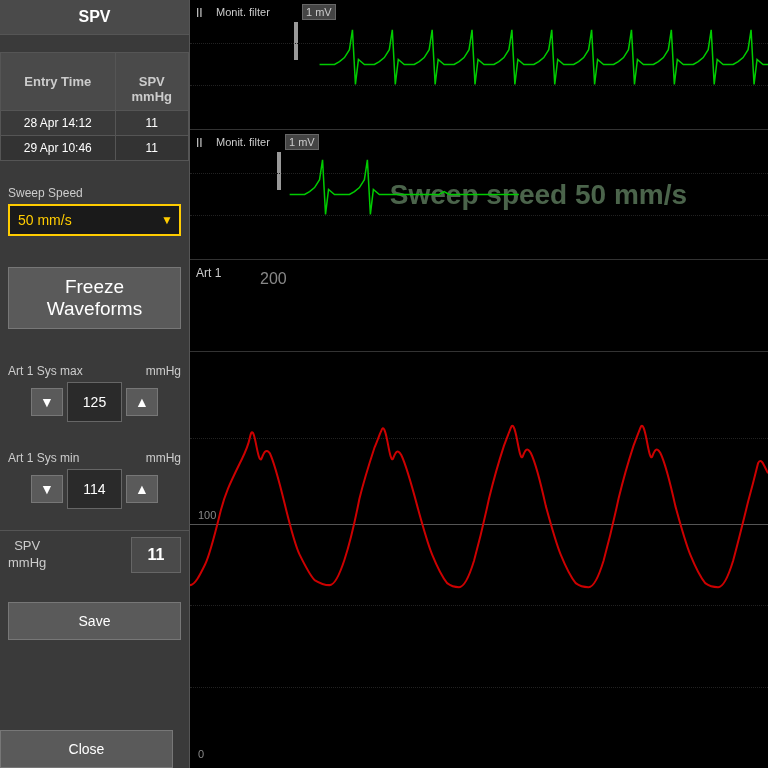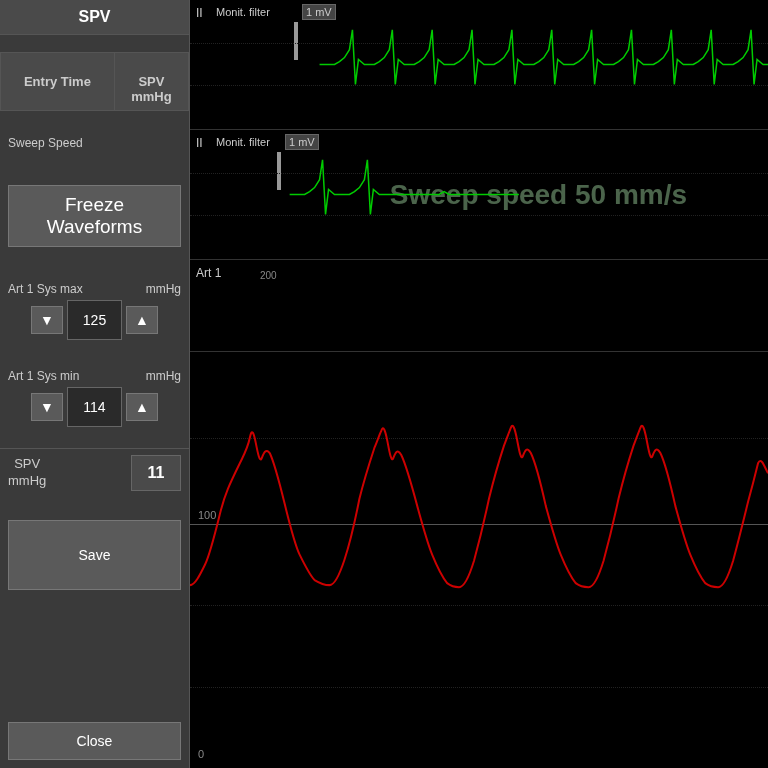--- a/index.html
+++ b/index.html
@@ -149,30 +149,30 @@
       font-size: 16px;
       font-weight: bold;
     }
 
     .save-btn {
       width: calc(100% - 16px);
       margin: 6px 8px;
       background: #5a5a5a;
       color: #fff;
       border: 1px solid #777;
-      padding: 26px;
+      padding: 10px;
       font-size: 14px;
       cursor: pointer;
     }
 
     .spacer { flex: 1; }
 
     .close-btn {
       width: calc(100% - 16px);
-      margin: 8px;
+      margin: 0;
       background: #5a5a5a;
       color: #fff;
       border: 1px solid #777;
       padding: 10px;
       font-size: 14px;
       cursor: pointer;
     }
 
     
     .right-panel {
@@ -220,21 +220,21 @@
       top: 6px;
       left: 6px;
       color: #ccc;
       font-size: 12px;
     }
     .art-scale-200 {
       position: absolute;
       top: 10px;
       left: 70px;
       color: #888;
-      font-size: 10px;
+      font-size: 16px;
     }
 
     .sweep-speed-overlay {
       position: absolute;
       top: 50%;
       left: 50%;
       transform: translate(-30%, -50%);
       color: rgba(150,200,150,0.5);
       font-size: 28px;
       font-weight: bold;
@@ -278,25 +278,40 @@
       <tr>
         <th>
           <span>Entry Time</span>
         </th>
         <th style="white-space:pre-line;">
           SPV<br>mmHg
         </th>
       </tr>
     </thead>
     <tbody id="entry-rows">
+        <tr>
+          <td>28 Apr 14:12</td>
+          <td>11</td>
+        </tr>
+        <tr>
+          <td>29 Apr 10:46</td>
+          <td>11</td>
+        </tr>
       </tbody>
   </table>
 
   <div class="control-section">
     <span class="control-label">Sweep Speed</span>
+    <div class="sweep-select-wrapper">
+      <select style="width:100%;background:#1a1a1a;color:#ffcc00;border:2px solid #ffcc00;padding:6px 24px 6px 8px;font-size:14px;appearance:none;-webkit-appearance:none;cursor:pointer;">
+        <option>25 mm/s</option>
+        <option selected="">50 mm/s</option>
+        <option>100 mm/s</option>
+      </select>
+    </div>
   </div>
 
   <div style="padding: 4px 8px;">
     <button class="freeze-btn">Freeze Waveforms</button>
   </div>
 
   <div class="control-section" style="padding-bottom:0;">
     <div style="display:flex;justify-content:space-between;align-items:baseline;">
       <span class="control-label" style="margin-bottom:0;">Art 1 Sys max</span>
       <span class="control-label" style="margin-bottom:0;">mmHg</span>

